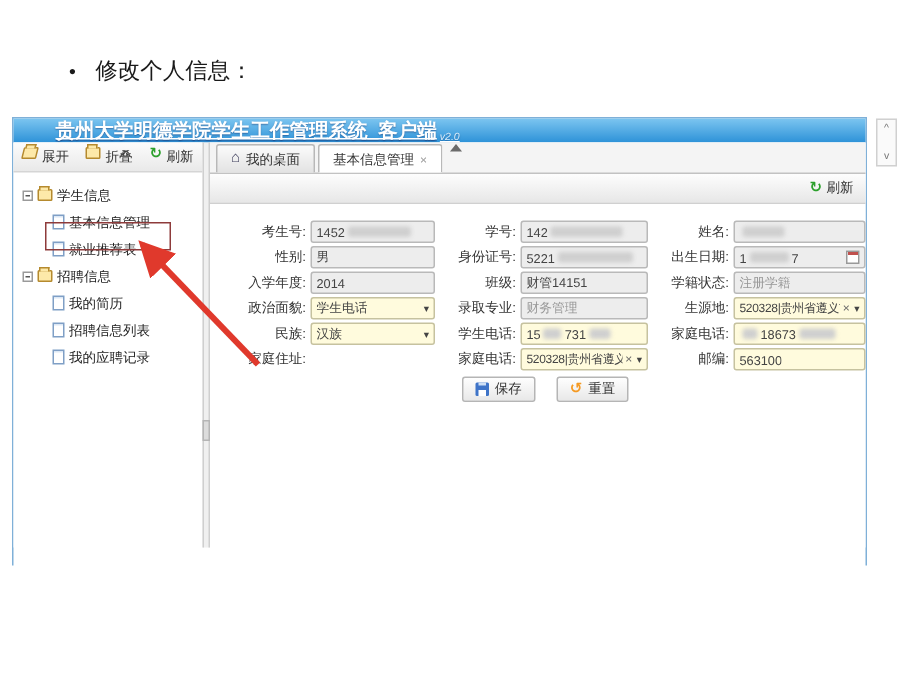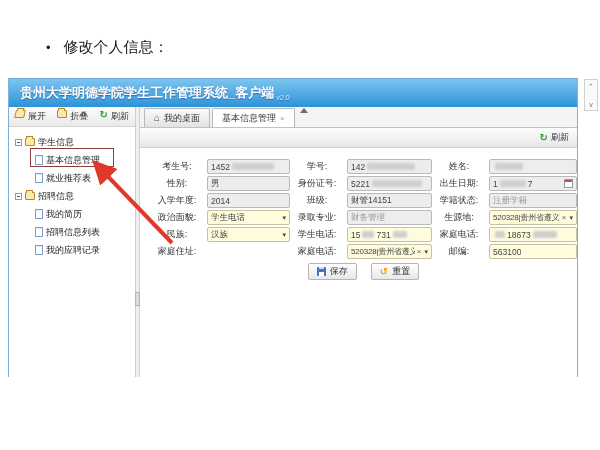--- a/index.html
+++ b/index.html
@@ -5,23 +5,23 @@
   * { margin:0; padding:0; box-sizing:border-box; }
   html,body { width:600px; height:450px; background:#fff; overflow:hidden;
               font-family:"Liberation Sans","DejaVu Sans",sans-serif; position:relative; }
 
   .bullet-line { position:absolute; left:46px; top:38px; display:flex; align-items:center;
                  gap:13px; font-size:15px; color:#1a1a1a; }
   .bullet-dot { font-size:13px; }
 
   .app-window { position:absolute; left:8px; top:78px; width:570px; height:299px;
                 border:1px solid #7fb0d8; border-bottom:none; background:#fff; }
-  .titlebar { height:28px; background:linear-gradient(#7cc5f0,#2d92d8);
-              display:flex; align-items:center; padding-left:11px; color:#fff;
-              font-size:13px; font-weight:bold; text-shadow:0 1px 1px rgba(0,0,60,.35); }
+  .titlebar { height:16px; background:linear-gradient(#7cc5f0,#2d92d8);
+              display:flex; align-items:center; padding-left:28px; color:#fff;
+              font-size:13px; font-weight:bold; text-shadow:0 1px 1px rgba(0,0,60,.35);text-decoration:underline; }
   .version { font-size:7px; font-style:italic; font-weight:normal; color:#d9edfb;
              margin-left:2px; margin-top:9px; }
   .win-body { display:flex; height:270px; }
 
   .sidebar { width:126px; display:flex; flex-direction:column; background:#fff; }
   .side-toolbar { height:20px; flex:none; display:flex; align-items:center;
                   justify-content:space-between; padding:0 6px;
                   border-bottom:1px solid #d5d5d5; background:linear-gradient(#fcfcfc,#e9e9e9); }
   .tbtn { display:flex; align-items:flex-start; gap:3px; font-size:9px; color:#333; cursor:default; }
   .fold { width:10px; height:8px; border:1px solid #b58a2e; background:#fde9a9;
@@ -61,21 +61,21 @@
 
   .panel-toolbar { height:20px; flex:none; background:linear-gradient(#fdfdfd,#e7e7e7);
                    border-bottom:1px solid #d0d0d0; display:flex; align-items:center;
                    justify-content:flex-end; padding-right:8px; }
   .refresh-btn { display:flex; align-items:center; gap:3px; font-size:9px; color:#333; }
 
   .form-area { flex:1; padding:10px 0 0 10px; }
   .fgrid { display:grid; grid-template-columns:140px 142px 145px; grid-auto-rows:17px;
            width:427px; }
   .cell { display:flex; align-items:center; height:17px; }
-  .flb { width:54px; text-align:center; font-size:9px; color:#333; flex:none;
+  .flb { width:54px; text-align:right; font-size:9px; color:#333; flex:none;
          margin-right:3px; white-space:nowrap; }
   .fin { flex:1; height:15px; border:1px solid #b9b9b9; background:#ededed;
          display:flex; align-items:center; padding:0 3px; font-size:8.5px; color:#444;
          border-radius:2px; min-width:0; }
   .fin.ed { background:#fffbdd; border-color:#c6c29f; }
   .fin.lt .val { color:#979797; }
   .val { white-space:nowrap; overflow:hidden; }
   .val.sm { font-size:8px; letter-spacing:-.2px; }
   .grow { flex:1; }
   .redact { display:inline-block; height:7px; background:#cfcfcf; filter:blur(1.3px);

